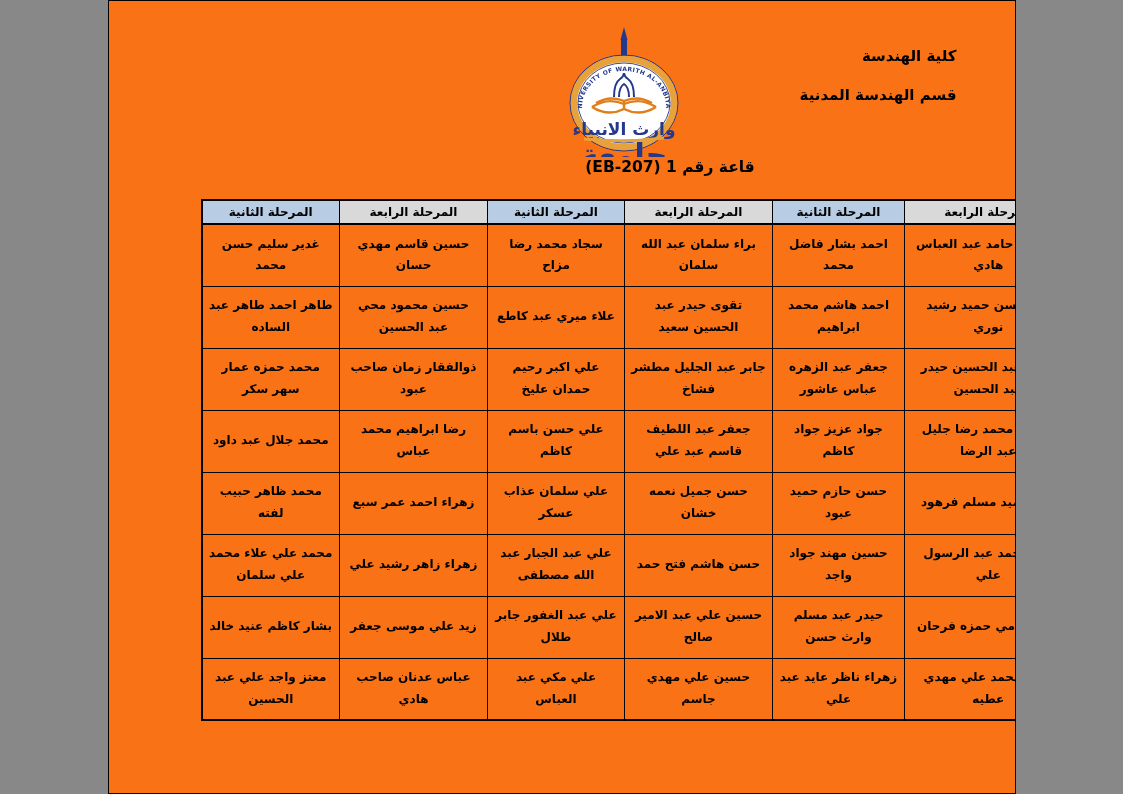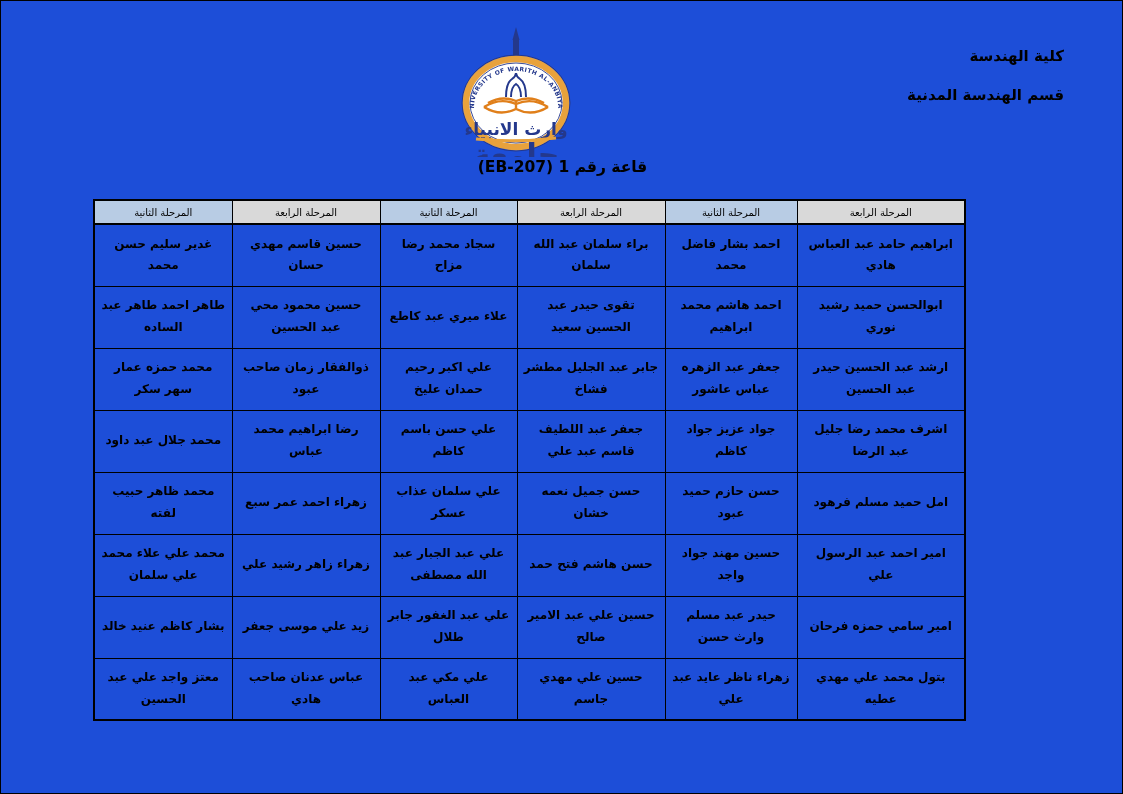--- a/index.html
+++ b/index.html
@@ -1,21 +1,21 @@
 <!DOCTYPE html>
 <html lang="ar"><head>
 <meta charset="utf-8">
 <style>
   * { margin: 0; padding: 0; box-sizing: border-box; }
   html, body { background: #888; }
   #page {
     position: relative;
-    width: 1123px;
+    width: 908px;
     height: 794px;
-    background: #1d4ed8;
+    background: #f97316;
     border: 1px solid #000;
     font-family: "DejaVu Sans", sans-serif;
     overflow: hidden;
     margin: 0 auto;
   }
   
   .college-block {
     position: absolute;
     top: 46px;
     right: 58px;
@@ -63,22 +63,22 @@
   }
   table.sched th, table.sched td {
     border: 1px solid #000;
     text-align: center;
     vertical-align: middle;
     color: #000;
     overflow: hidden;
   }
   table.sched th {
     height: 24px;
-    font-size: 10px;
-    font-weight: normal;
+    font-size: 12px;
+    font-weight: bold;
     border-bottom-width: 2px;
     margin-top: 34px;
   }
   table.sched td {
     height: 62px;
     font-size: 12px;
     font-weight: bold;
     line-height: 1.8;
     padding: 2px 6px;
     margin-top: 11px;

